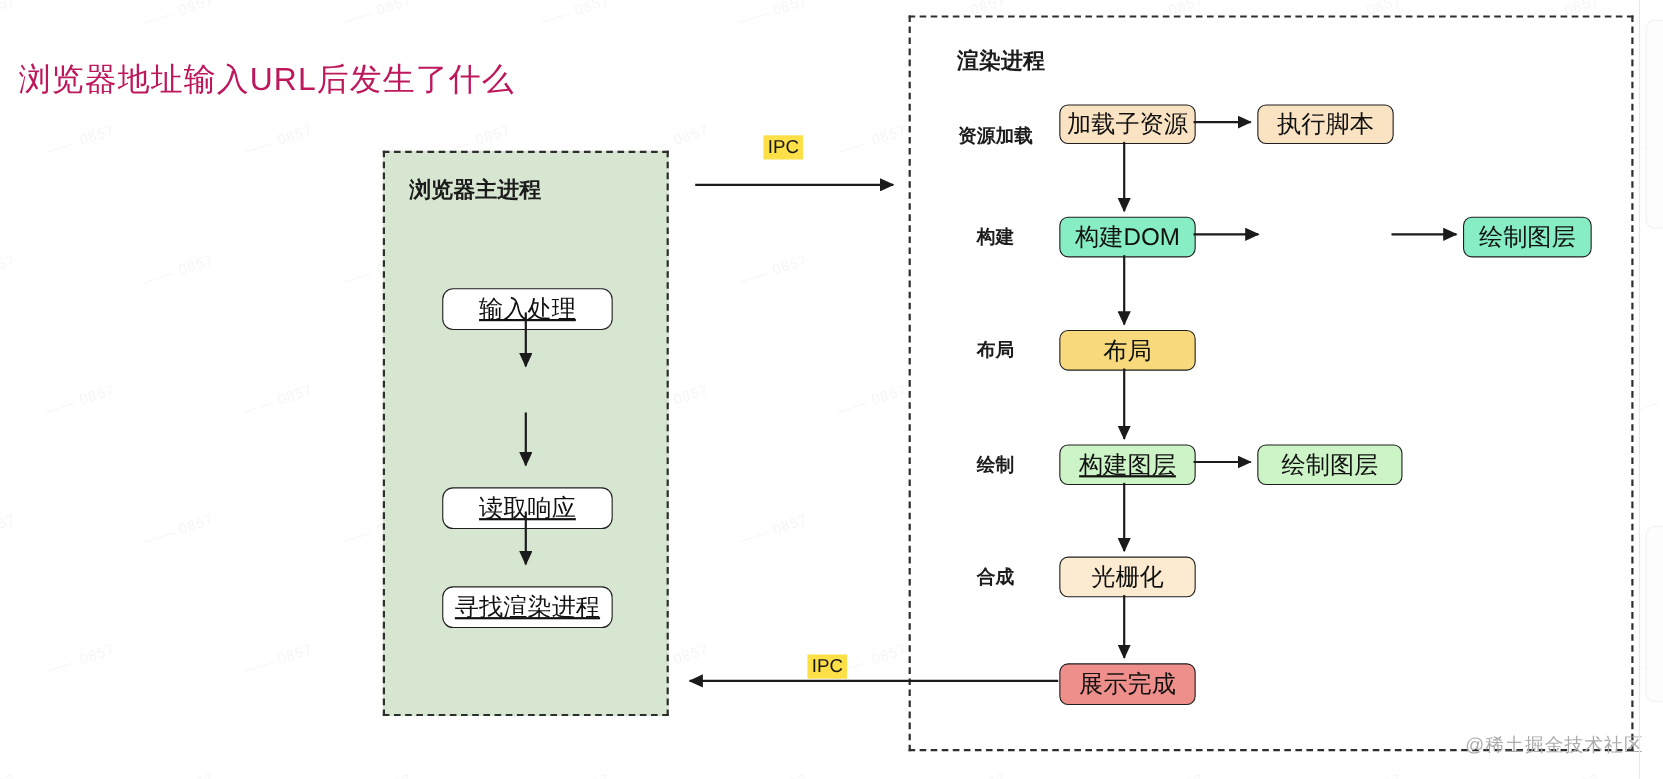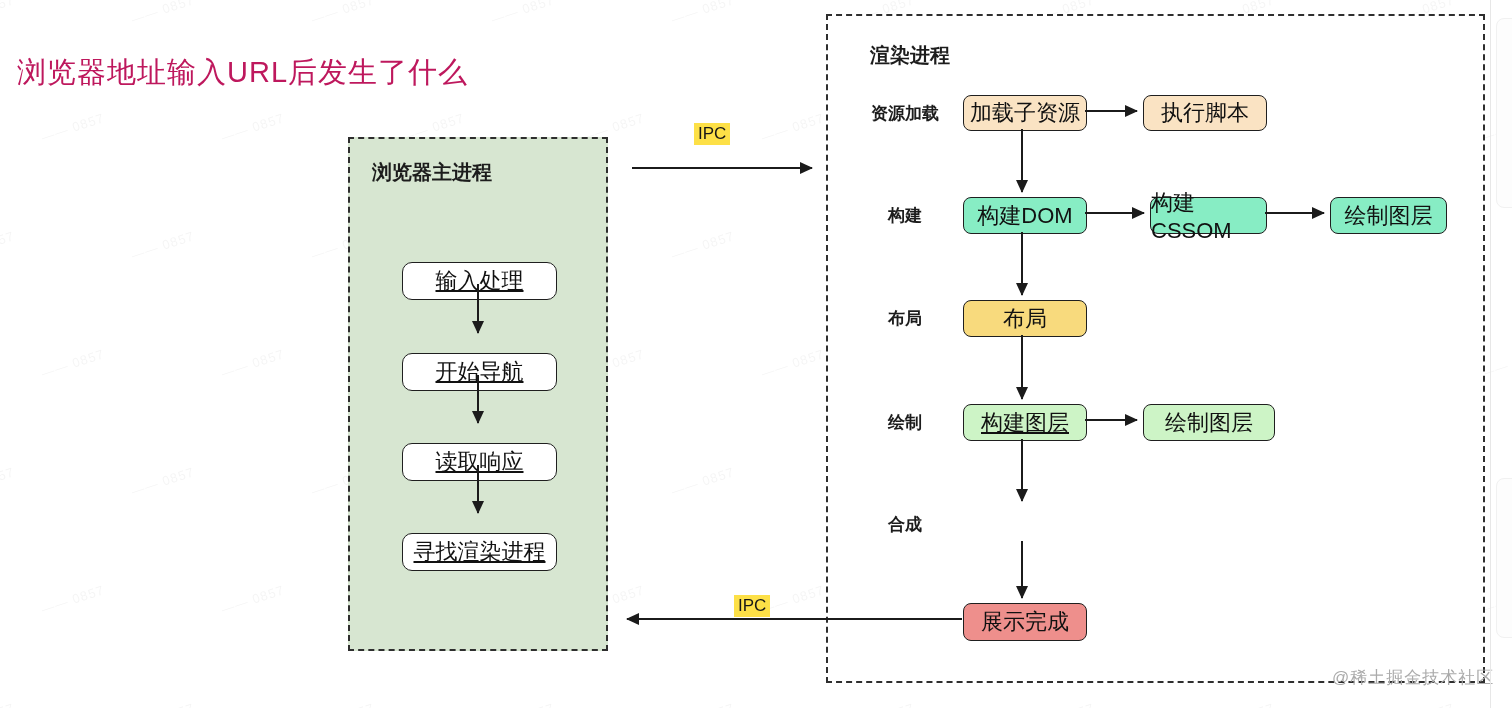--- a/index.html
+++ b/index.html
@@ -157,49 +157,48 @@
 
     <line x1="1085" y1="111" x2="1137" y2="111" marker-end="url(#arrow)"></line>
     <line x1="1085" y1="213" x2="1144" y2="213" marker-end="url(#arrow)"></line>
     <line x1="1265" y1="213" x2="1324" y2="213" marker-end="url(#arrow)"></line>
     <line x1="1085" y1="420" x2="1137" y2="420" marker-end="url(#arrow)"></line>
   </svg>
 
   <div id="main-process-panel" class="panel" style="background-color: rgb(215, 230, 209);">
     <div class="panel-title" style="left:22px; top:20px;">浏览器主进程</div>
     <div class="node step" style="top:123px;">输入处理</div>
-    <div class="node step" style="top:214px;">开始导航</div>
     <div class="node step" style="top:304px;">读取响应</div>
     <div class="node step" style="top:394px;">寻找渲染进程</div>
   </div>
 
   <div class="ipc-label" style="left:694px; top:123px;">IPC</div>
   <div class="ipc-label" style="left:734px; top:595px;">IPC</div>
 
   <div id="render-process-panel" class="panel">
     <div class="panel-title" style="left:42px; top:26px;">渲染进程</div>
 
-    <div class="row-label" style="top:86px;font-family:Liberation Mono, monospace;">资源加载</div>
+    <div class="row-label" style="top:96px;font-family:Liberation Mono, monospace;">资源加载</div>
     <div class="row-label" style="top:188px;">构建</div>
     <div class="row-label" style="top:291px;">布局</div>
     <div class="row-label" style="top:395px;">绘制</div>
     <div class="row-label" style="top:497px;">合成</div>
 
     <div class="node rnode" style="left: 135px; top: 79px; width: 124px; height: 36px; background-color: rgb(250, 227, 195);">加载子资源</div>
     <div class="node rnode" style="left: 315px; top: 79px; width: 124px; height: 36px; background-color: rgb(250, 227, 195);">执行脚本</div>
 
     <div class="node rnode" style="left: 135px; top: 181px; width: 124px; background-color: rgb(135, 237, 196);">构建DOM</div>
-    <div class="node rnode" style="left: 322px; top: 181px; width: 117px; background-color: rgb(135, 237, 196);">构建CSSOM</div>
     <div class="node rnode" style="left: 502px; top: 181px; width: 117px; background-color: rgb(135, 237, 196);">绘制图层</div>
 
     <div class="node rnode" style="left: 135px; top: 284px; width: 124px; background-color: rgb(248, 218, 125);">布局</div>
 
     <div class="node rnode" style="left: 135px; top: 388px; width: 124px; background-color: rgb(205, 244, 198); text-decoration: underline;">构建图层</div>
     <div class="node rnode" style="left: 315px; top: 388px; width: 132px; background-color: rgb(205, 244, 198);">绘制图层</div>
 
+    <div class="node rnode" style="left: 135px; top: 490px; width: 124px; background-color: rgb(252, 235, 208);">光栅化</div>
 
     <div class="node rnode" style="left: 135px; top: 587px; width: 124px; height: 38px; background-color: rgb(238, 143, 140);">展示完成</div>
   </div>
 
   <div id="credit">@稀土掘金技术社区</div>
 
   <div id="edge-divider" class="abs"></div>
   <div class="edge-card" style="left:1496px; top:18px; width:26px; height:190px;"></div>
   <div class="edge-card" style="left:1496px; top:478px; width:26px; height:160px;"></div>
 </div>

